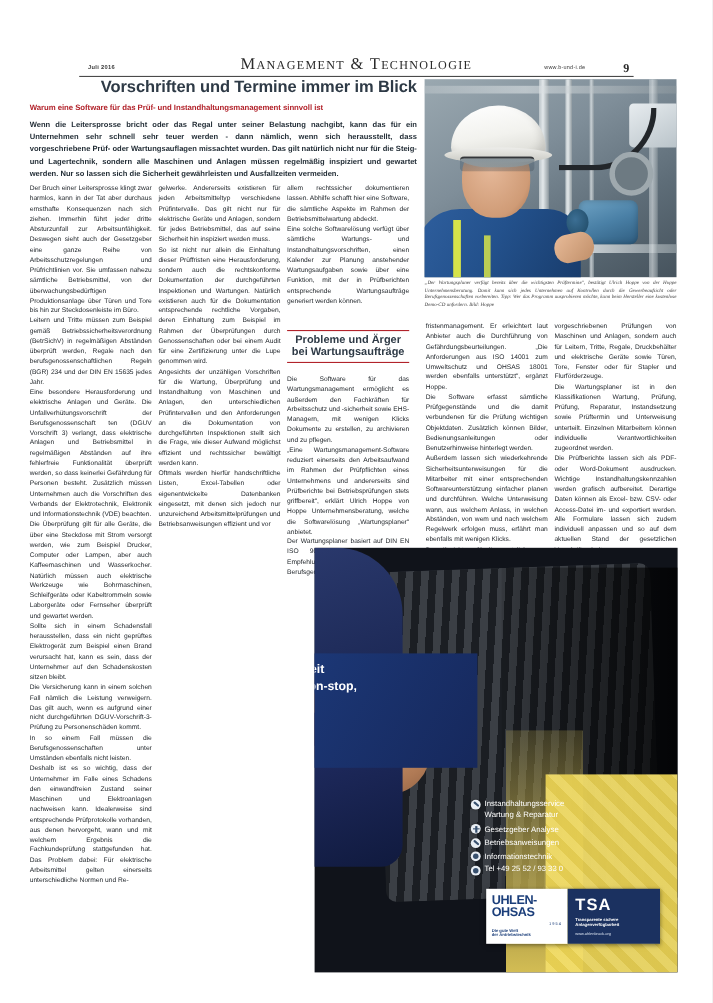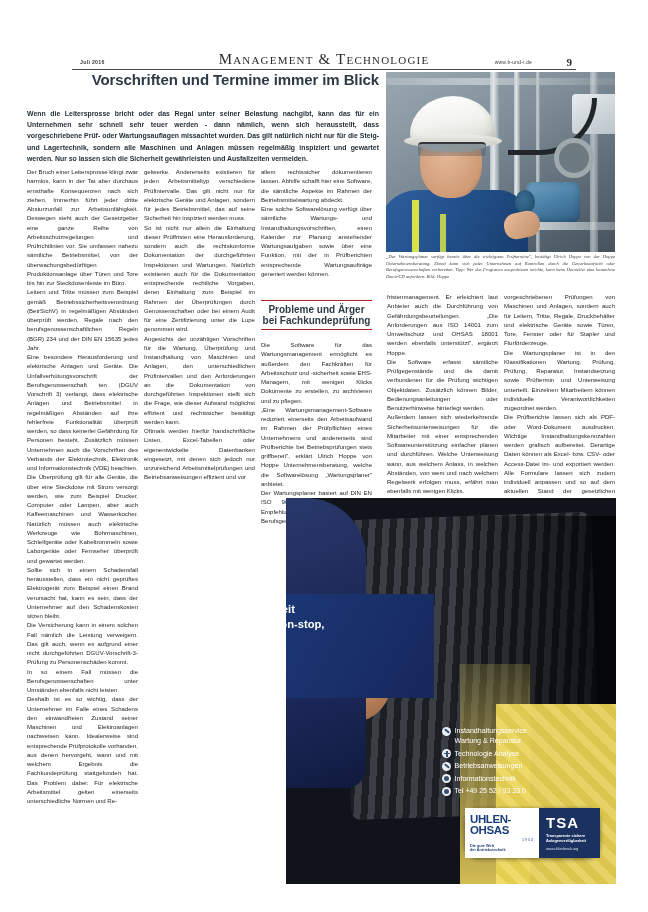--- a/index.html
+++ b/index.html
@@ -202,21 +202,21 @@
   }
   .ad-bluebox{
     position:absolute;left:-120px;top:96px;width:268px;height:104px;
     background:linear-gradient(120deg,#1f3f86 0%,#1b3572 45%,#16285c 100%);
   }
   .ad-claim{
     position:absolute;left:-125px;top:104px;width:250px;
     color:#ffffff;font-size:11.2px;font-weight:bold;line-height:1.32;
   }
   .ad-list{
-    position:absolute;right:10px;top:228px;width:164px;
+    position:absolute;right:24px;top:228px;width:164px;
     color:#ffffff;font-size:7.1px;line-height:1.42;
   }
   .ad-list .row{display:flex;align-items:flex-start;margin-bottom:2.5px;}
   .ad-ic{
     flex:0 0 auto;width:9px;height:9px;border-radius:50%;
     background:#e9eef4;margin-right:3.5px;margin-top:.5px;position:relative;
     box-shadow:0 0 2px rgba(0,0,0,.5);
   }
   .ad-ic:after{
     content:"";position:absolute;left:2px;top:2px;width:5px;height:5px;border-radius:50%;
@@ -228,31 +228,30 @@
     content:"";position:absolute;left:4px;top:1.5px;width:1.6px;height:6px;background:#38506e;
   }
   .ad-ic.cross:after{
     content:"";position:absolute;left:1.5px;top:3.7px;width:6px;height:1.6px;background:#38506e;border-radius:0;
   }
   .ad-list .lbl{flex:1 1 auto;}
   .ad-tel{font-size:7px;}
   .ad-logos{
     position:absolute;right:16px;bottom:26px;display:flex;align-items:stretch;
     box-shadow:0 1px 4px rgba(0,0,0,.5);
-    border-radius:13px;
   }
   .logo-uhlen{
     width:74px;background:#ffffff;padding:6px 5px 5px 5px;box-sizing:border-box;
   }
   .lu1{font-size:11.5px;font-weight:bold;color:#1b3e7a;letter-spacing:-.4px;line-height:1;}
   .lu2{font-size:11.5px;font-weight:bold;color:#1b3e7a;letter-spacing:-.4px;line-height:1;}
   .lu-since{font-size:3.6px;color:#1b3e7a;text-align:right;letter-spacing:1px;margin-top:1px;}
   .lu-tag{font-size:3.8px;color:#1b3e7a;line-height:1.25;margin-top:2px;font-weight:bold;}
   .logo-tsa{
-    width:61px;background:#1b3160;padding:7px 6px 5px 7px;box-sizing:border-box;color:#fff;
+    width:84px;background:#1b3160;padding:7px 6px 5px 7px;box-sizing:border-box;color:#fff;
   }
   .lt1{font-size:15px;font-weight:bold;letter-spacing:1px;line-height:1;}
   .lt2{font-size:3.9px;line-height:1.3;margin-top:3px;font-weight:bold;}
   .lt3{font-size:3.6px;margin-top:4px;color:#d9e2ef;}
 
   .url-line{color:#23282d;}
 </style>
 </head>
 <body>
 
@@ -260,20 +259,21 @@
 
   <div class="runhead">
     <div class="rh-date">Juli 2016</div>
     <div class="rh-title">Management &amp; Technologie</div>
     <div class="rh-url">www.b-und-i.de</div>
     <div class="rh-page">9</div>
     <div class="rule"></div>
   </div>
 
   <div class="headline">Vorschriften und Termine immer im Blick</div>
+  <div class="subhead">Warum eine Software für das Prüf- und Instandhaltungsmanagement sinnvoll ist</div>
   <div class="lead">Wenn die Leitersprosse bricht oder das Regal unter seiner Belastung nachgibt, kann das für ein Unternehmen sehr schnell sehr teuer werden - dann nämlich, wenn sich herausstellt, dass vorgeschriebene Prüf- oder Wartungsauflagen missachtet wurden. Das gilt natürlich nicht nur für die Steig- und Lagertechnik, sondern alle Maschinen und Anlagen müssen regelmäßig inspiziert und gewartet werden. Nur so lassen sich die Sicherheit gewährleisten und Ausfallzeiten vermeiden.</div>
 
   <div class="photo-top">
     <div class="pt-pipes">
       <div class="pt-pipe" style="left:104px;top:0;width:9px;height:180px;"></div>
       <div class="pt-pipe" style="left:128px;top:0;width:6px;height:180px;"></div>
       <div class="pt-pipe" style="left:150px;top:0;width:4px;height:180px;opacity:.7;"></div>
       <div class="pt-pipe" style="left:0;top:6px;width:229px;height:7px;opacity:.55;"></div>
       <div class="pt-pipe" style="left:96px;top:150px;width:133px;height:8px;opacity:.8;"></div>
       <div class="pt-pipe" style="left:204px;top:0;width:8px;height:180px;opacity:.6;"></div>
@@ -315,21 +315,21 @@
 
   <div class="col c3" style="height:122px;overflow:hidden;">
     <p>allem rechtssicher dokumentieren lassen. Abhilfe schafft hier eine Software, die sämtliche Aspekte im Rahmen der Betriebsmittelwartung abdeckt.</p>
     <p>Eine solche Softwarelösung verfügt über sämtliche Wartungs- und Instandhaltungsvorschriften, einen Kalender zur Planung anstehender Wartungsaufgaben sowie über eine Funktion, mit der in Prüfberichten entsprechende Wartungsaufträge generiert werden können.</p>
   </div>
 
   <div class="sec-head">
     <div class="bar"></div>
     <div class="txt">
       <div>Probleme und Ärger</div>
-      <div>bei Fachkundeprüfung</div>
+      <div>bei Wartungsaufträge</div>
     </div>
     <div class="bar2"></div>
   </div>
 
   <div class="col" style="left:261px;top:341px;width:111px;">
     <p>Die Software für das Wartungsmanagement ermöglicht es außerdem den Fachkräften für Arbeitsschutz und -sicherheit sowie EHS-Managern, mit wenigen Klicks Dokumente zu erstellen, zu archivieren und zu pflegen.</p>
     <p>„Eine Wartungsmanagement-Software reduziert einerseits den Arbeitsaufwand im Rahmen der Prüfpflichten eines Unternehmens und andererseits sind Prüfberichte bei Betriebsprüfungen stets griffbereit", erklärt Ulrich Hoppe von Hoppe Unternehmensberatung, welche die Softwarelösung „Wartungsplaner" anbietet.</p>
     <p>Der Wartungsplaner basiert auf DIN EN ISO 9001 und entspricht den Empfehlungen der Berufsgenossenschaften für das Prüf-</p>
   </div>
 
@@ -366,21 +366,21 @@
     <div class="ad-list">
       <div class="row">
         <span class="ad-ic wrench"></span>
         <span class="lbl">
           <span>Instandhaltungsservice</span><br>
           <span>Wartung &amp; Reparatur</span>
         </span>
       </div>
       <div class="row">
         <span class="ad-ic cross"></span>
-        <span class="lbl">Technologie Analyse</span>
+        <span class="lbl">Gesetzgeber Analyse</span>
       </div>
       <div class="row">
         <span class="ad-ic wrench"></span>
         <span class="lbl">Betriebsanweisungen</span>
       </div>
       <div class="row">
         <span class="ad-ic"></span>
         <span class="lbl">Informationstechnik</span>
       </div>
       <div class="row">

